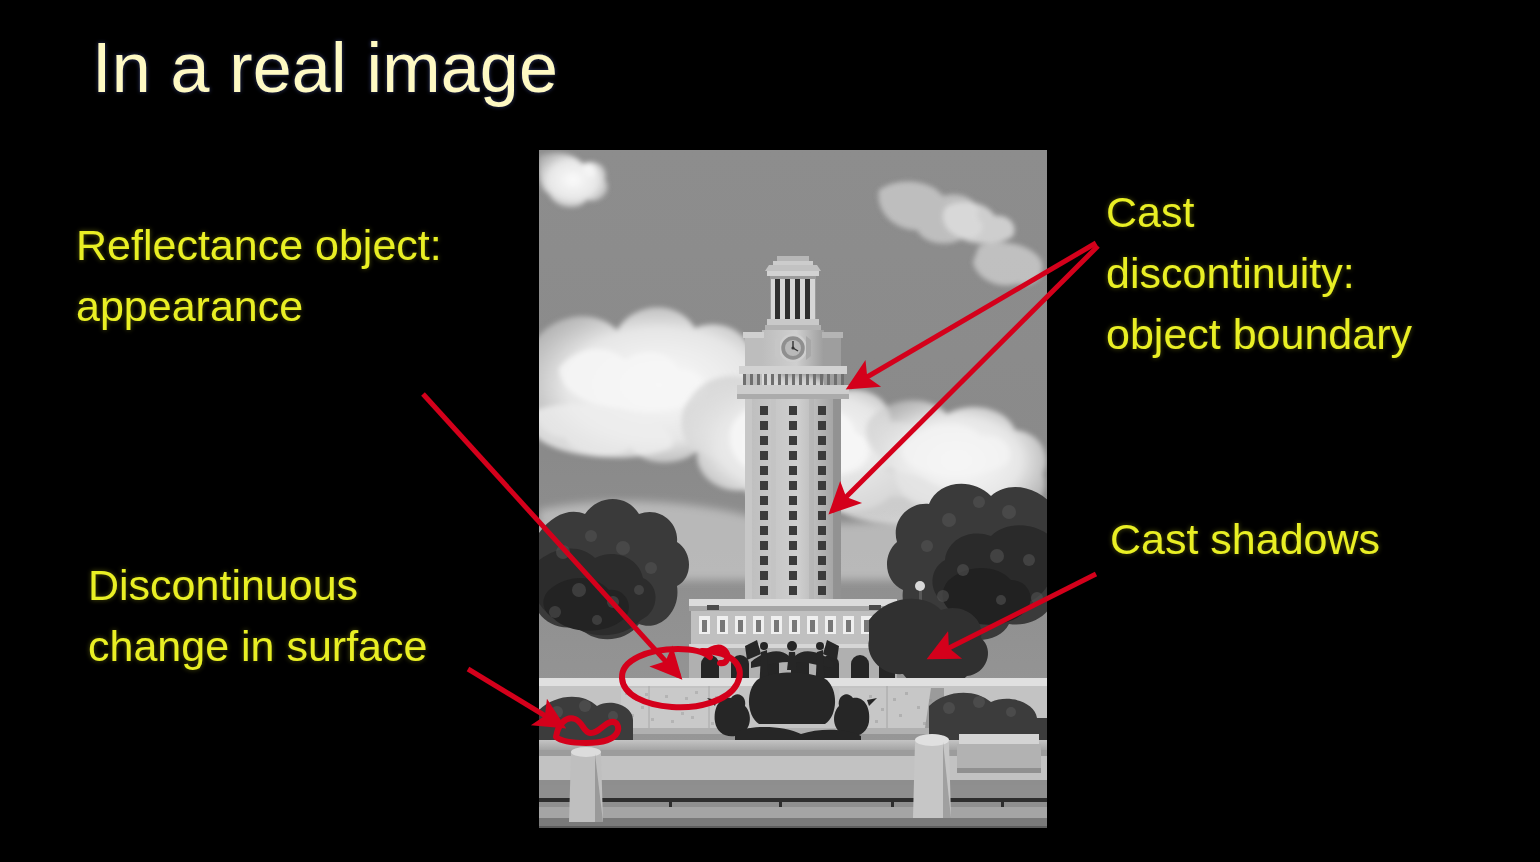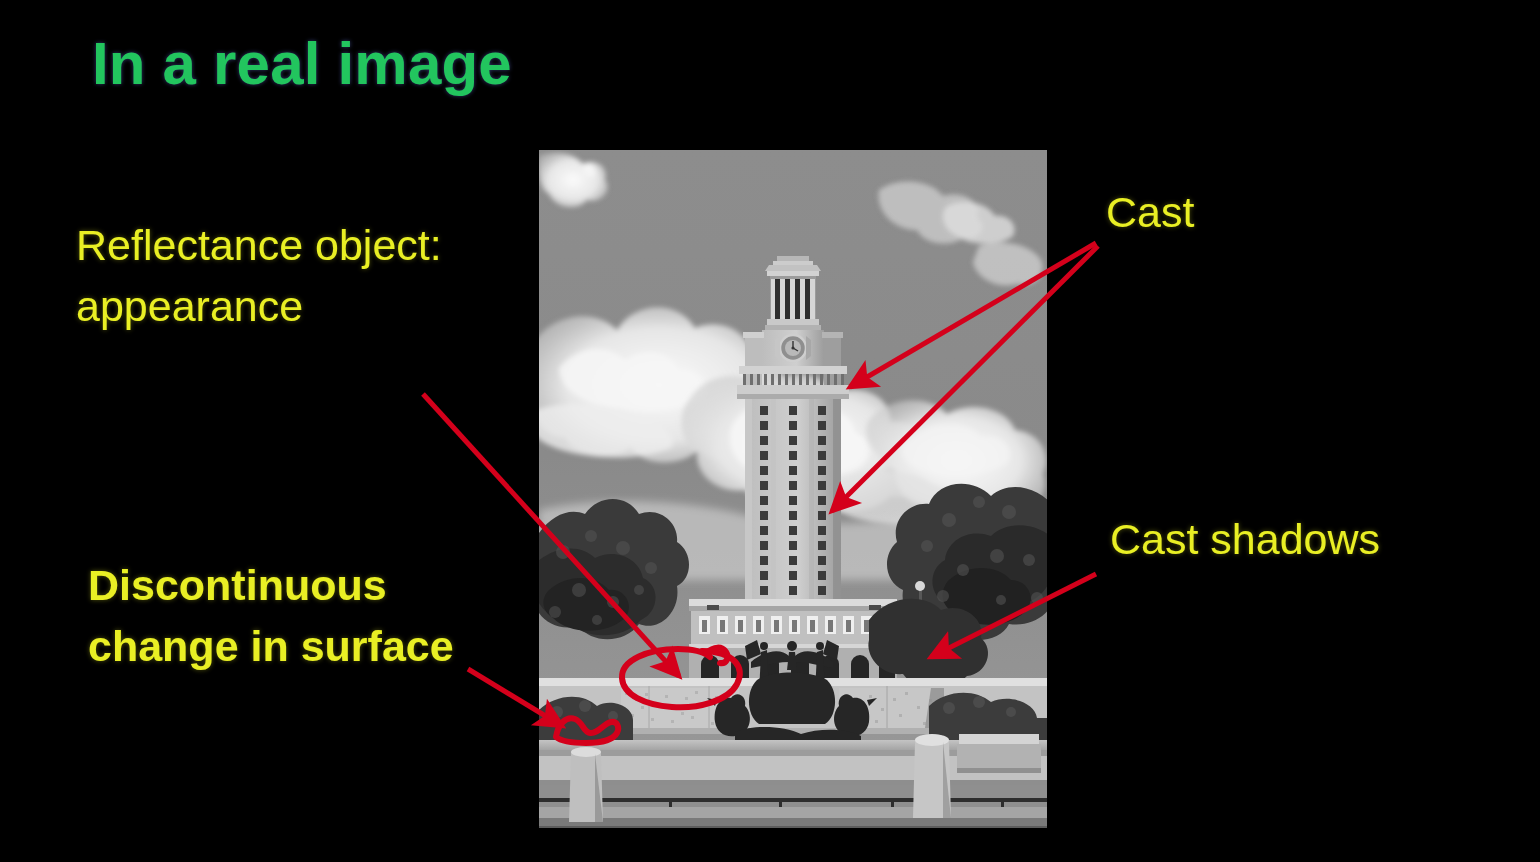--- a/index.html
+++ b/index.html
@@ -17,42 +17,42 @@
     height: 862px;
     background: #000000;
     overflow: hidden;
   }
 
   
   #slide-title {
     position: absolute;
     left: 92px;
     top: 32px;
-    font-size: 60px;
+    font-size: 70px;
     line-height: 1.05;
-    font-weight: 700;
-    color: #22c55e;
+    font-weight: 400;
+    color: #fef9c3;
     letter-spacing: 0.2px;
     white-space: nowrap;
     text-shadow: 0 0 4px rgba(110,128,240,0.45);
   }
 
   
   .annot {
     position: absolute;
     color: #e9ef24;
     font-size: 43px;
     line-height: 1.42;
     font-weight: 400;
     text-shadow: 0 0 5px rgba(233,239,36,0.35);
   }
   .annot .ln { display: block; white-space: nowrap; }
 
   #annot-reflectance { left: 76px;  top: 215px; }
-  #annot-surface     { left: 88px;  top: 555px; font-weight: bold; }
+  #annot-surface     { left: 88px;  top: 555px; }
   #annot-depth       { left: 1106px; top: 182px; }
   #annot-shadows     { left: 1110px; top: 509px; text-align: center; }
 
   
   #photo {
     position: absolute;
     left: 539px;
     top: 150px;
     width: 508px;
     height: 678px;
@@ -502,20 +502,22 @@
     <span class="ln">appearance</span>
   </div>
 
   <div class="annot" id="annot-surface">
     <span class="ln">Discontinuous</span>
     <span class="ln">change in surface</span>
   </div>
 
   <div class="annot" id="annot-depth">
     <span class="ln">Cast</span>
+    <span class="ln">discontinuity:</span>
+    <span class="ln">object boundary</span>
   </div>
 
   <div class="annot" id="annot-shadows">
     <span class="ln">Cast shadows</span>
   </div>
 
   <svg id="overlay" viewBox="0 0 1540 862">
     <defs>
       <marker id="ahead" markerWidth="7" markerHeight="7" refX="5.4" refY="3.5" orient="auto" markerUnits="strokeWidth">
         <path d="M0,0.4 L6.4,3.5 L0,6.6 L1.4,3.5 Z" fill="#d4001b"></path>

